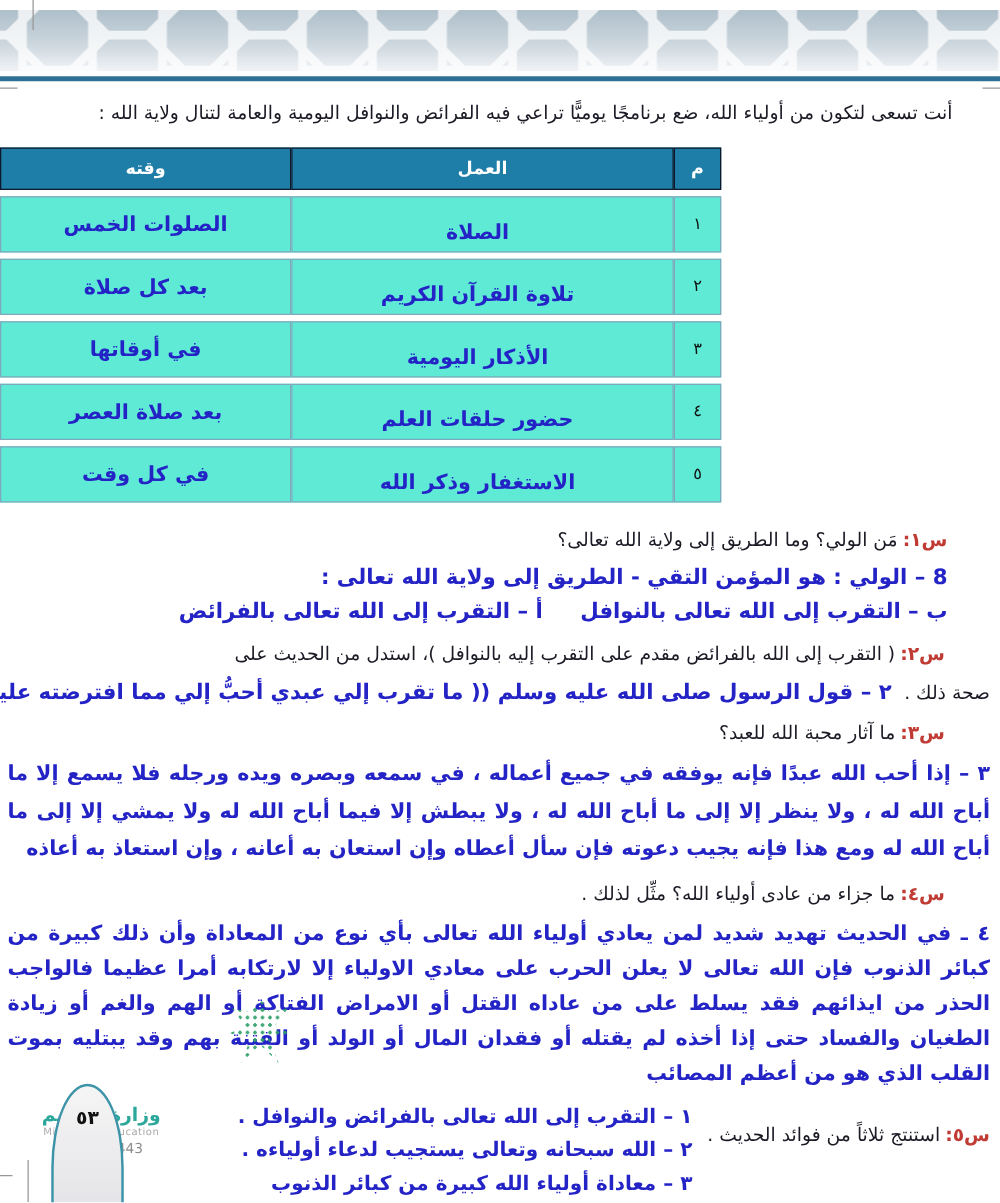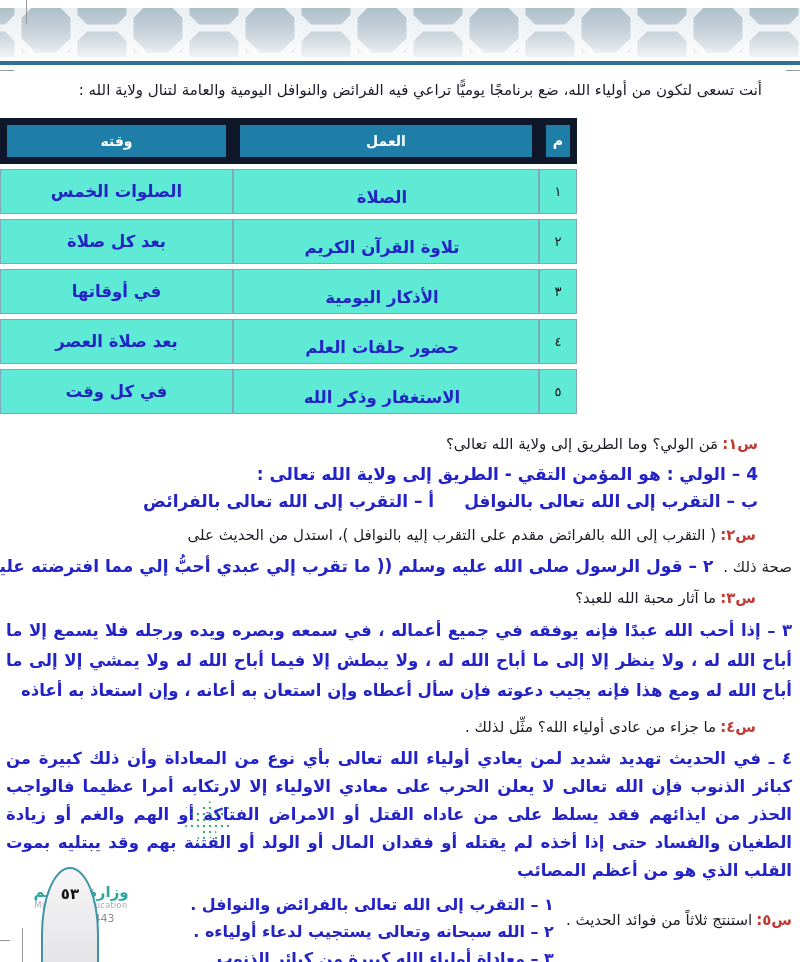--- a/index.html
+++ b/index.html
@@ -22,21 +22,21 @@
          clip-path:polygon(0 55%,34% 0,100% 8%,100% 92%,34% 100%);}
 
   
   .intro{direction:rtl;margin:12px 38px 0 36px;font-size:15px;line-height:27px;
          color:#1b1b26;}
 
   
   table.plan{direction:rtl;margin:9px 82px 0 0;border-collapse:separate;border-spacing:0 5px;
          width:577px;table-layout:fixed;}
   table.plan th{background:#1e7ea7;color:#fff;font-size:14px;font-weight:bold;
-         height:30px;border:7px solid #0f172a;margin-left:14px;}
+         height:30px;border:1px solid #0f172a;margin-left:14px;}
   table.plan td{background:#5eead4;border:1px solid #7fa8bd;height:31px;vertical-align:middle;}
   .col-num{width:38px;}   .col-work{width:306px;} .col-time{width:233px;}
   td.num{color:#111;font-size:13px;text-align:center;}
   td.work{color:#2423c6;font-weight:bold;font-size:16.5px;text-align:center;padding:12px 12px 0 4px;}
   td.time{color:#2423c6;font-weight:bold;font-size:16.5px;text-align:center;}
 
   
   .qa{direction:rtl;color:#1b1b26;}
   .qlabel{color:#c13b35;font-weight:bold;margin-left:4px;}
   .qtext{font-size:15px;}
@@ -147,21 +147,21 @@
       <td class="work">الاستغفار وذكر الله</td>
       <td class="time">في كل وقت</td>
     </tr>
   </tbody>
     </table>
 
   <div class="qa q1">
     <div class="q-line">
       <span class="qlabel">س١:</span><span class="qtext">مَن الولي؟ وما الطريق إلى ولاية الله تعالى؟</span>
     </div>
-    <div class="ans a1">4 – الولي : هو المؤمن التقي - الطريق إلى ولاية الله تعالى :</div>
+    <div class="ans a1">8 – الولي : هو المؤمن التقي - الطريق إلى ولاية الله تعالى :</div>
     <div class="ans a2">
       <span>ب – التقرب إلى الله تعالى بالنوافل</span>
       <span>أ – التقرب إلى الله تعالى بالفرائض</span>
     </div>
   </div>
 
   <div class="qa q2">
     <div class="q-line l1">
       <span class="qlabel">س٢:</span><span class="qtext">( التقرب إلى الله بالفرائض مقدم على التقرب إليه بالنوافل )، استدل من الحديث على</span>
     </div>

